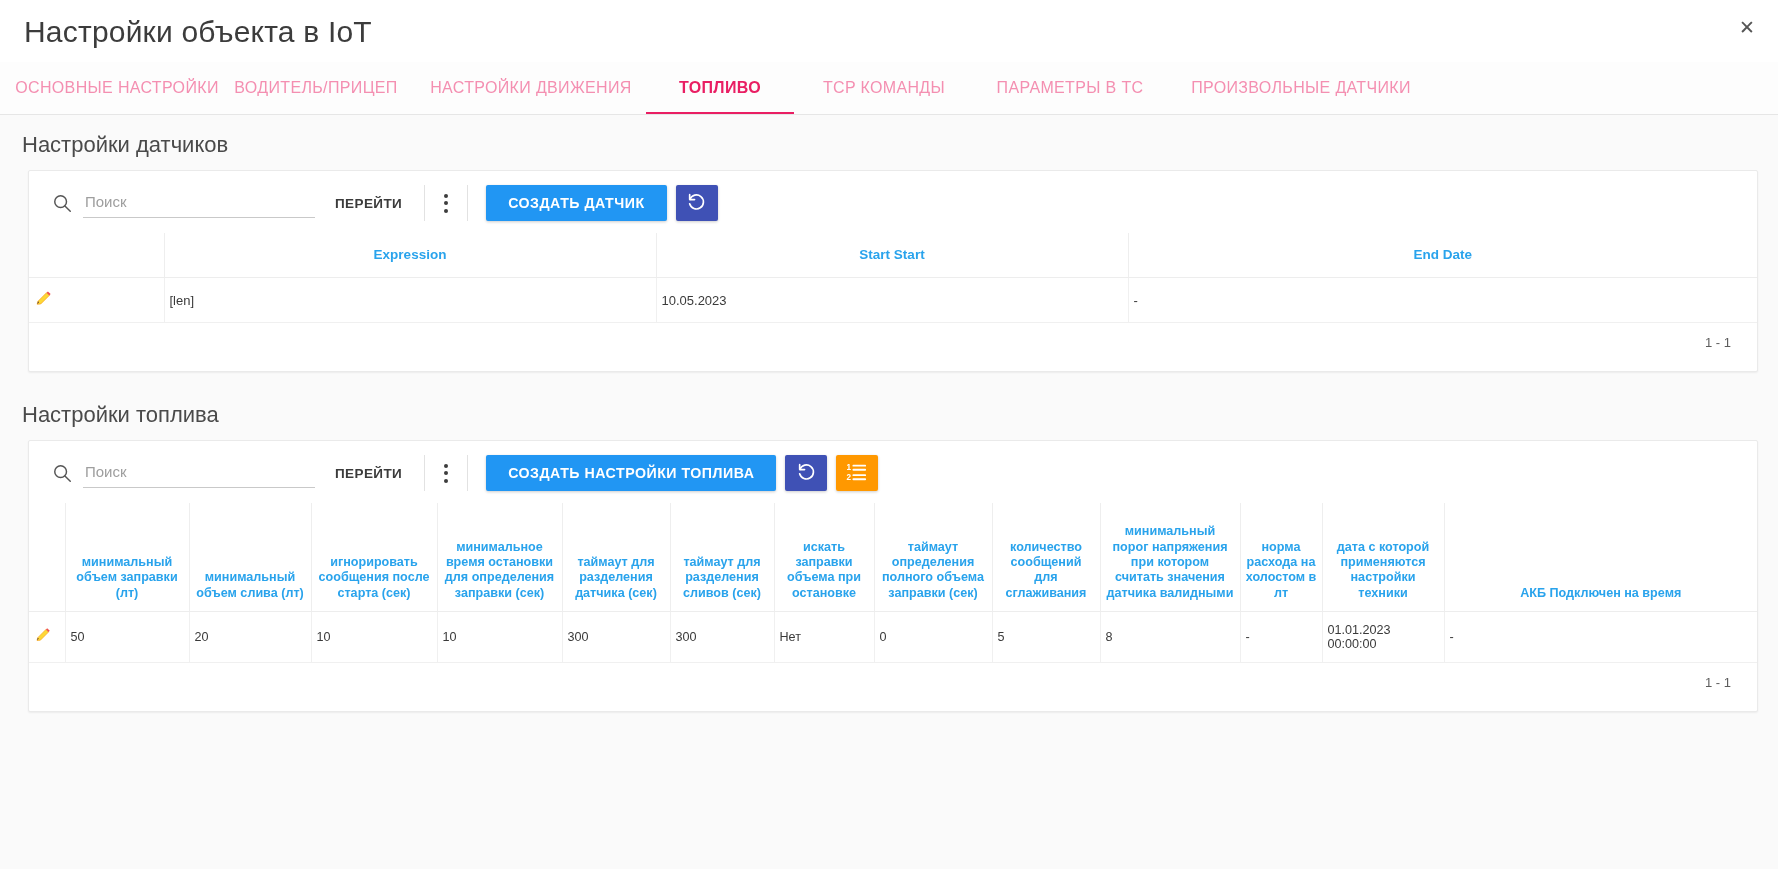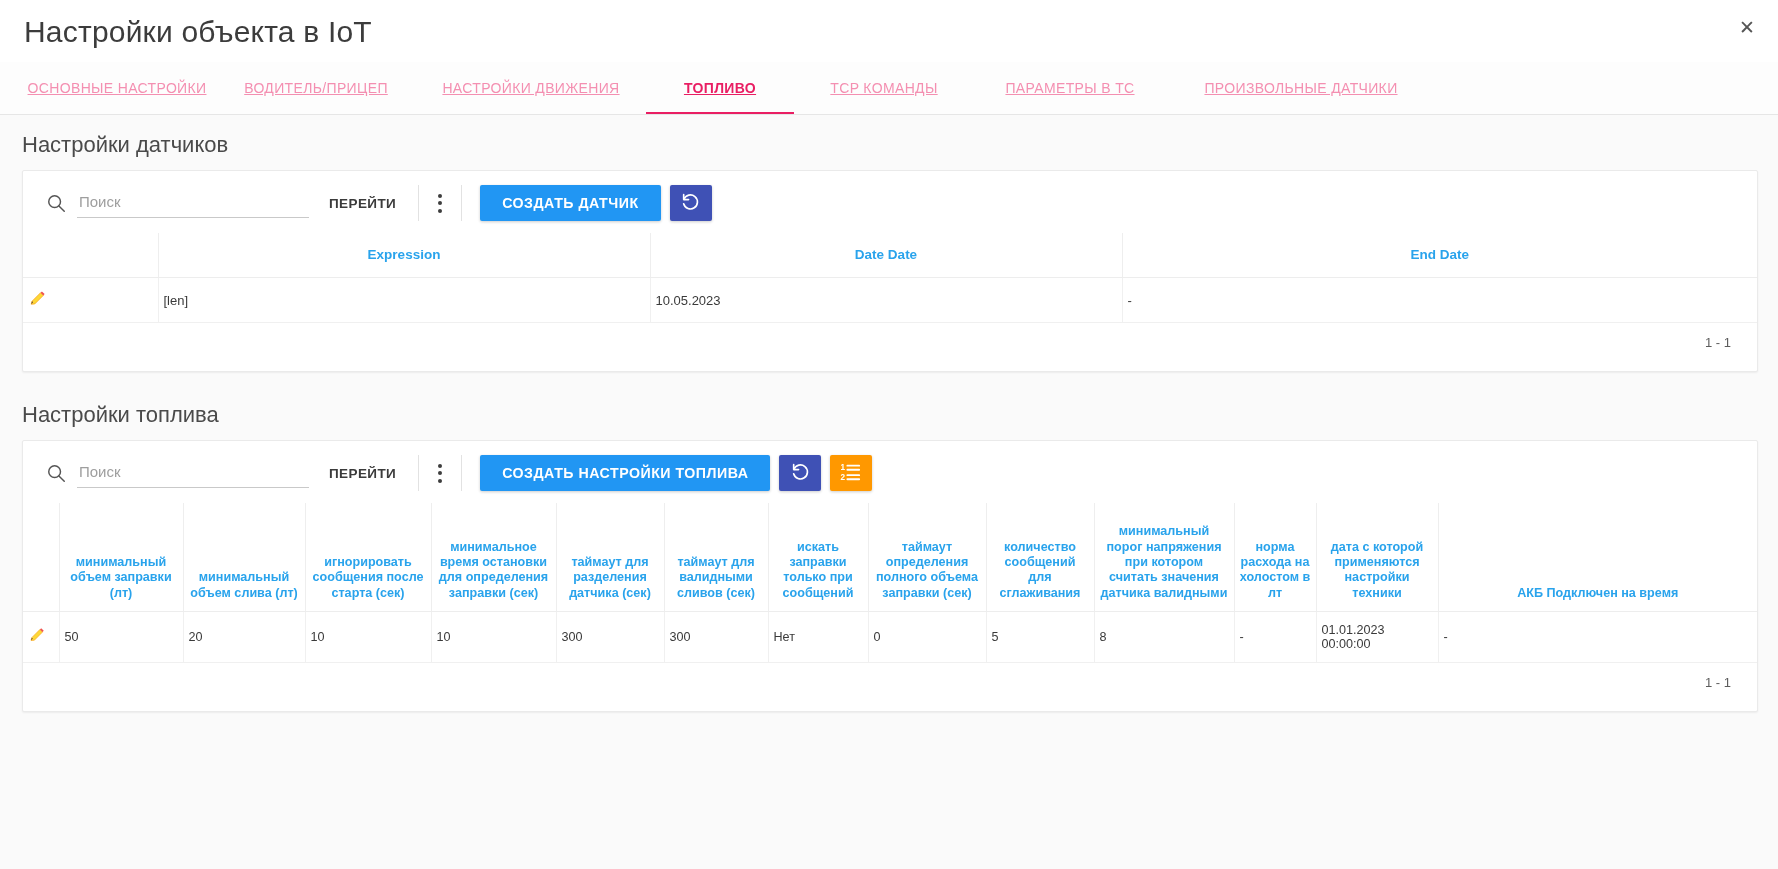--- a/index.html
+++ b/index.html
@@ -47,30 +47,29 @@
     background: #fdfdfd;
     border-bottom: 1px solid #e6e6e6;
     display: flex;
     align-items: stretch;
     padding-left: 18px;
   }
   .tab {
     flex: 0 0 auto;
     display: flex; align-items: center; justify-content: center;
     padding: 0 10px;
-    font-size: 14px;
+    font-size: 16px;
     font-weight: 500;
     letter-spacing: .35px;
     color: #f48fb1;
     text-transform: uppercase;
     cursor: pointer;
     white-space: nowrap;
     position: relative;
     user-select: none;
-    text-decoration: underline;
   }
   .tab.active { color: #e91e63; font-weight: 600; }
   .tab.active::after {
     content: "";
     position: absolute;
     left: 0; right: 0; bottom: 0;
     height: 2.5px;
     background: #e91e63;
   }
   
@@ -95,20 +94,21 @@
     font-weight: 400;
     color: #4a4a4a;
     padding: 17px 0 12px 0;
     margin: 0;
   }
   .card {
     background: #ffffff;
     border: 1px solid #eaeaea;
     box-shadow: 0 1px 2px rgba(0,0,0,.06);
     border-radius: 2px;
+    margin-left: 6px;
   }
 
   
   .toolbar {
     display: flex;
     align-items: center;
     padding: 14px 18px 12px 18px;
   }
   .search-wrap {
     display: flex; align-items: flex-end;
@@ -304,21 +304,21 @@
         <colgroup>
             <col class="c0">
             <col class="c1">
             <col class="c2">
             <col class="c3">
           </colgroup>
         <thead>
           <tr>
             <th></th>
             <th>Expression</th>
-            <th>Date Date</th>
+            <th>Start Start</th>
             <th>End Date</th>
           </tr>
         </thead>
         <tbody>
           <tr>
             <td class="edit-cell">
               <span class="pencil">
                 <svg width="19" height="19" viewBox="0 0 24 24">
                   <path d="M4 19.2 L5.1 15.5 L15.9 4.7 L19.3 8.1 L8.5 18.9 Z" fill="#fdd835" stroke="#f9a825" stroke-width="1"></path>
                   <path d="M15.9 4.7 L17.6 3 L21 6.4 L19.3 8.1 Z" fill="#ef5350"></path>
@@ -398,22 +398,22 @@
           <col>
         </colgroup>
         <thead>
           <tr>
             <th></th>
             <th>минимальный объем заправки (лт)</th>
             <th>минимальный объем слива (лт)</th>
             <th>игнорировать сообщения после старта (сек)</th>
             <th>минимальное время остановки для определения заправки (сек)</th>
             <th>таймаут для разделения датчика (сек)</th>
-            <th>таймаут для валидными сливов (сек)</th>
-            <th>искать заправки только при сообщений</th>
+            <th>таймаут для разделения сливов (сек)</th>
+            <th>искать заправки объема при остановке</th>
             <th>таймаут определения полного объема заправки (сек)</th>
             <th>количество сообщений для сглаживания</th>
             <th>минимальный порог напряжения при котором считать значения датчика валидными</th>
             <th>норма расхода на холостом в лт</th>
             <th>дата с которой применяются настройки техники</th>
             <th>АКБ Подключен на время</th>
           </tr>
         </thead>
         <tbody>
           <tr>

